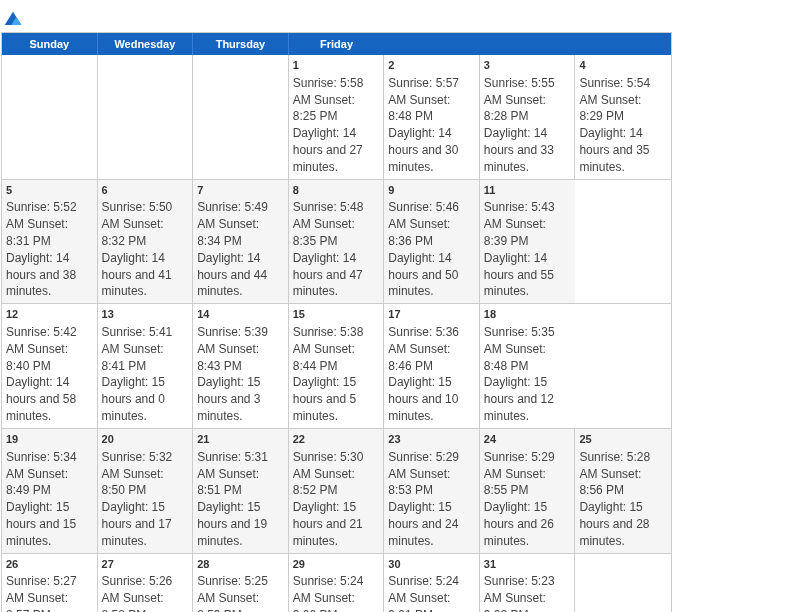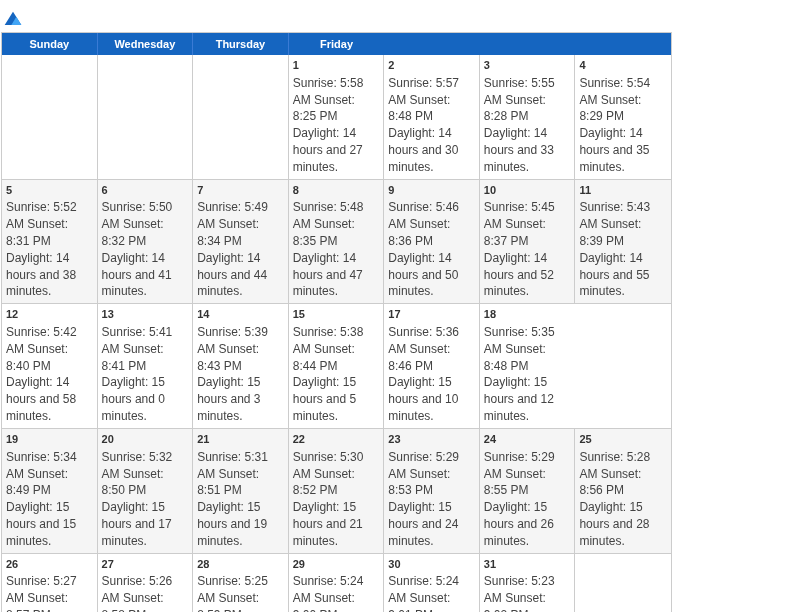--- a/index.html
+++ b/index.html
@@ -208,27 +208,20 @@
 and 47 minutes.</div>
           </div>
           <div class="cal-cell shaded">
             <span class="cell-date">9</span>
             <div class="cell-info">Sunrise: 5:46 AM
 Sunset: 8:36 PM
 Daylight: 14 hours
 and 50 minutes.</div>
           </div>
           <div class="cal-cell shaded">
-            <span class="cell-date">10</span>
-            <div class="cell-info">Sunrise: 5:45 AM
-Sunset: 8:37 PM
-Daylight: 14 hours
-and 52 minutes.</div>
-          </div>
-          <div class="cal-cell shaded">
             <span class="cell-date">11</span>
             <div class="cell-info">Sunrise: 5:43 AM
 Sunset: 8:39 PM
 Daylight: 14 hours
 and 55 minutes.</div>
           </div>
         </div>
         <div class="cal-row">
           <div class="cal-cell">
             <span class="cell-date">12</span>

